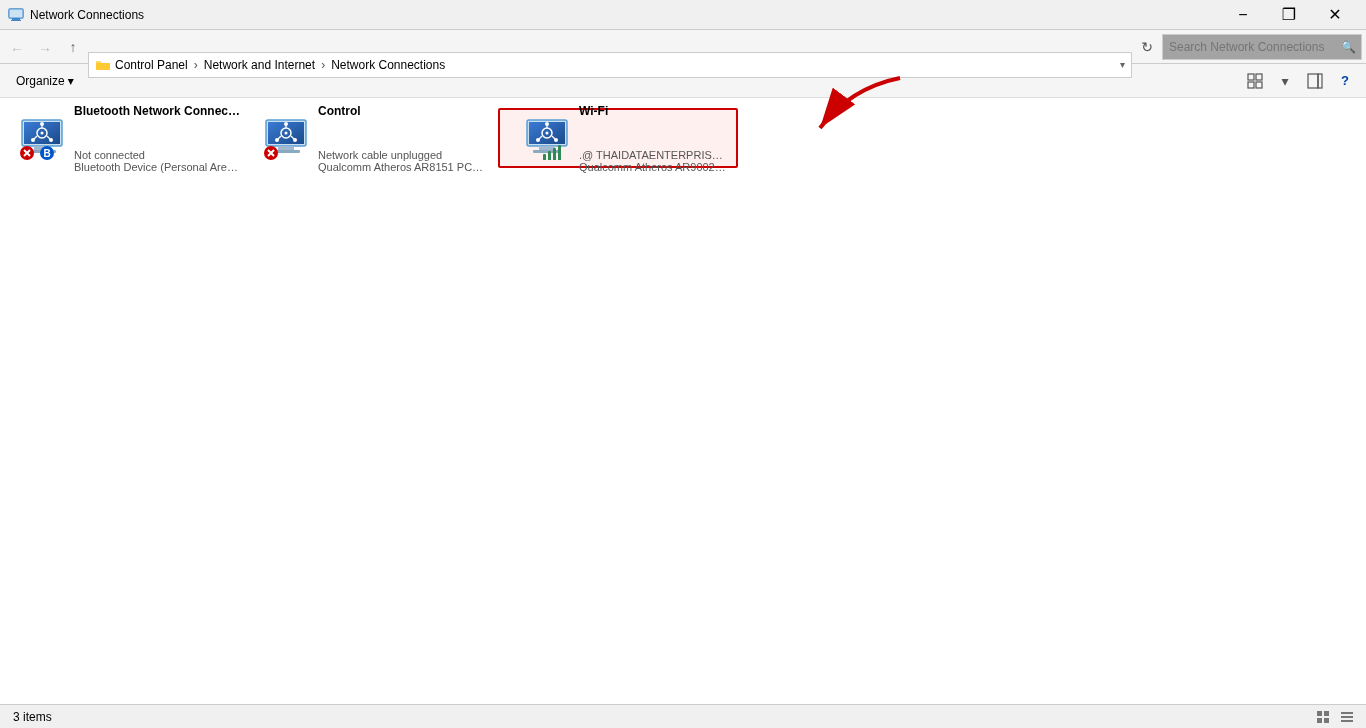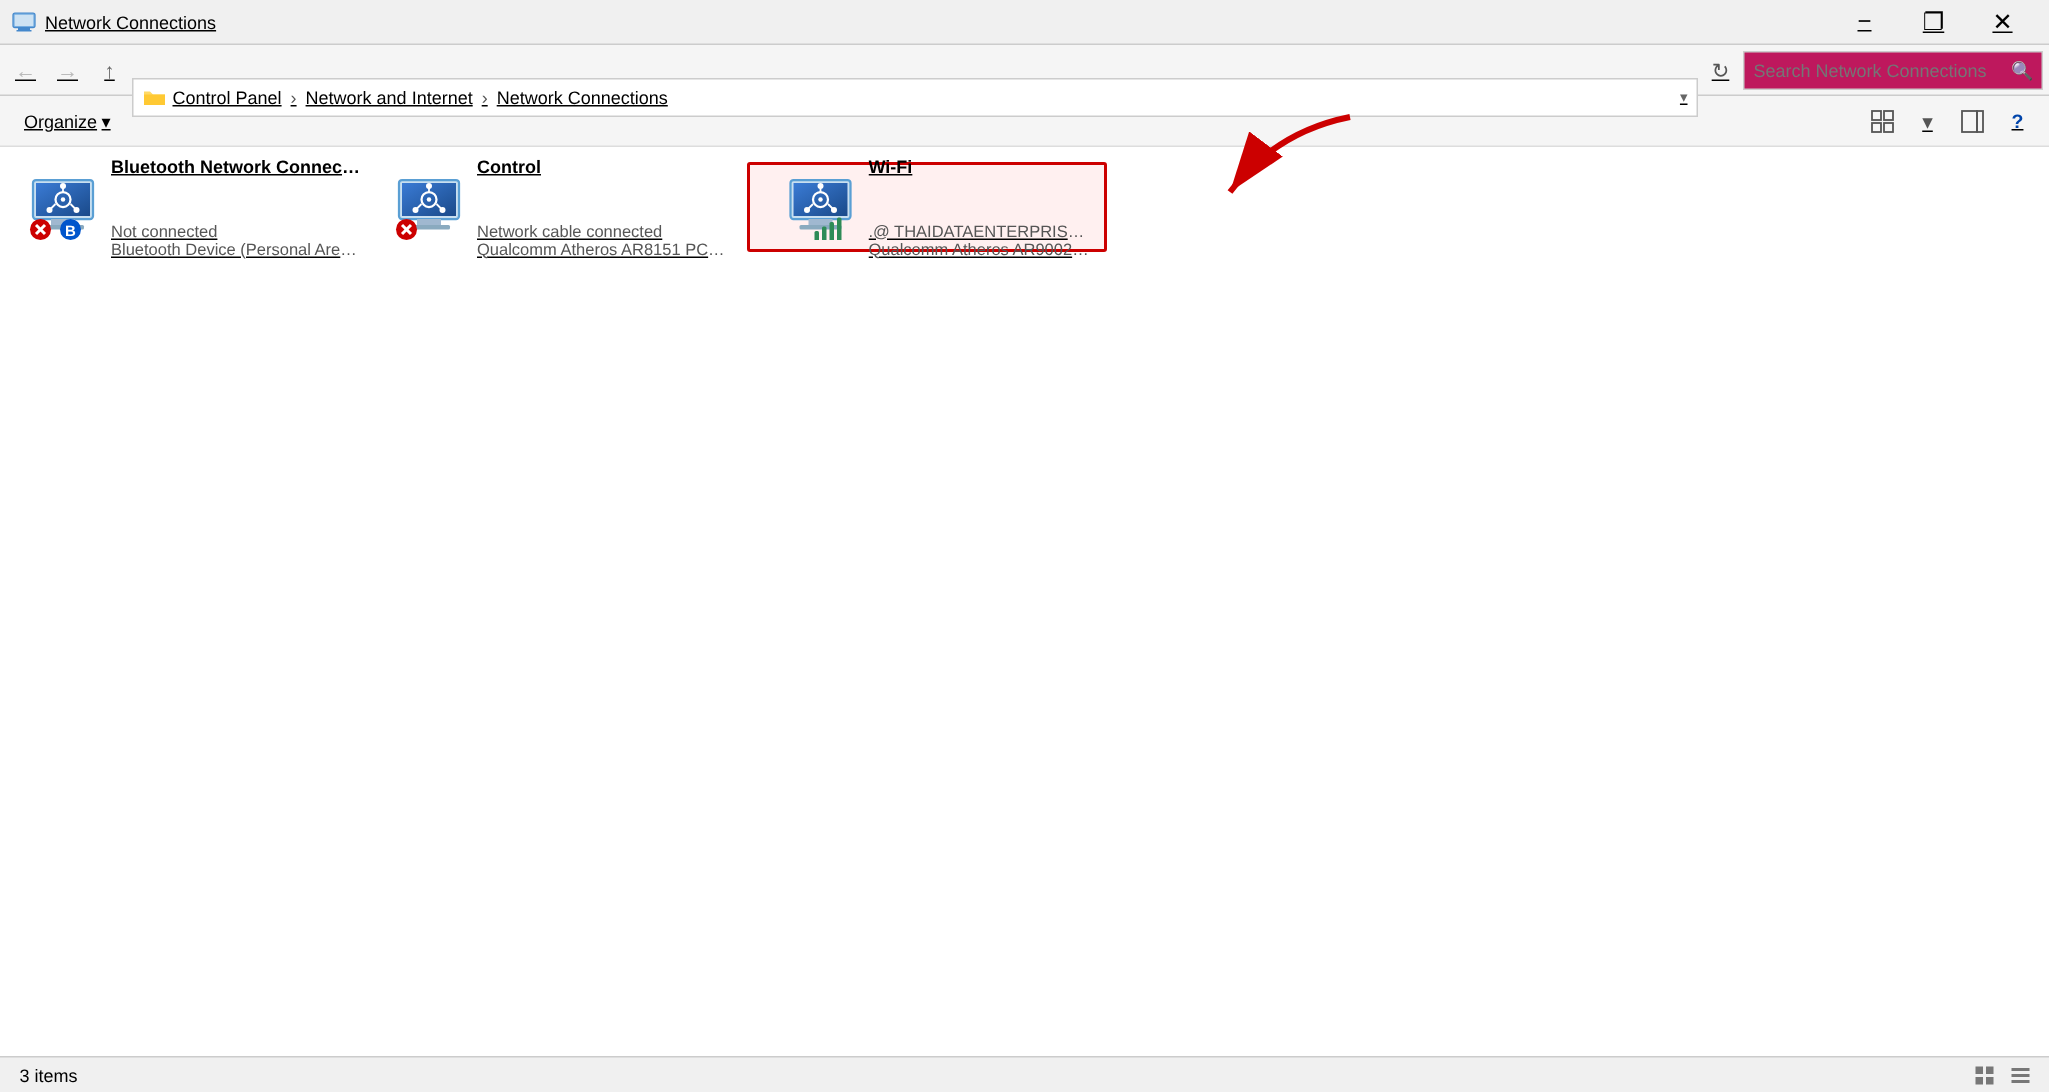--- a/index.html
+++ b/index.html
@@ -36,21 +36,21 @@
       cursor: text;
       margin-top: 36px;
     }
     .path-separator { color: #555; margin: 0 2px; }
     .path-dropdown { margin-left: auto; color: #666; cursor: pointer; font-size: 10px; }
     #address-refresh {
       width: 26px; height: 26px; border: none; background: transparent;
       cursor: pointer; color: #555; font-size: 14px; display: flex; align-items: center; justify-content: center;
     }
     #search-box {
-      width: 200px; height: 26px; border: 1px solid #ccc; background: #be185d;
+      width: 200px; height: 26px; border: 1px solid #ccc; background: #a3a3a3;
       padding: 0 24px 0 6px; font-size: 12px; outline: none;
     }
     #search-box-wrapper { position: relative; }
     #search-box-icon {
       position: absolute; right: 6px; top: 50%; transform: translateY(-50%);
       color: #666; font-size: 12px; pointer-events: none;
     }
 
     
     #toolbar {
@@ -119,21 +119,21 @@
       pointer-events: none;
       z-index: 100;
     }
 
     
     .computer-svg { width: 48px; height: 48px; }
   </style>
 </head>
 <body>
 
-<div style="position: relative; width: 1366px; height: 728px; text-decoration: underline;">
+<div style="position: relative; width: 1366px; height: 728px;">
 
   <div id="titlebar">
     <div id="titlebar-left">
 
       <svg width="16" height="16" viewBox="0 0 16 16">
         <rect x="1" y="2" width="14" height="9" rx="1" fill="none" stroke="#4488cc" stroke-width="1.5"></rect>
         <rect x="4" y="11" width="8" height="2" fill="#4488cc"></rect>
         <rect x="3" y="13" width="10" height="1" fill="#4488cc"></rect>
         <rect x="1" y="2" width="14" height="9" rx="1" fill="#aad4f5" opacity="0.5"></rect>
       </svg>
@@ -277,21 +277,21 @@
         <div class="item-icon-overlay" style="display:flex;align-items:center;justify-content:center;">
           <svg width="16" height="16" viewBox="0 0 16 16">
             <circle cx="8" cy="8" r="7" fill="#cc0000"></circle>
             <line x1="5" y1="5" x2="11" y2="11" stroke="white" stroke-width="2"></line>
             <line x1="11" y1="5" x2="5" y2="11" stroke="white" stroke-width="2"></line>
           </svg>
         </div>
       </div>
       <div class="item-text">
         <div class="item-name">Control</div>
-        <div class="item-status">Network cable connected</div>
+        <div class="item-status">Network cable unplugged</div>
         <div class="item-device">Qualcomm Atheros AR8151 PCI-E...</div>
       </div>
     </div>
 
     <div class="net-item highlighted">
       <div class="item-icon-wrapper">
         <svg class="computer-svg" viewBox="0 0 48 48">
           <rect x="4" y="6" width="40" height="26" rx="2" fill="#c8dff0" stroke="#5a9fd4" stroke-width="1.5"></rect>
           <rect x="6" y="8" width="36" height="22" fill="#ddeeff"></rect>
           <rect x="6" y="8" width="36" height="22" fill="url(#monitorGrad3)"></rect>

